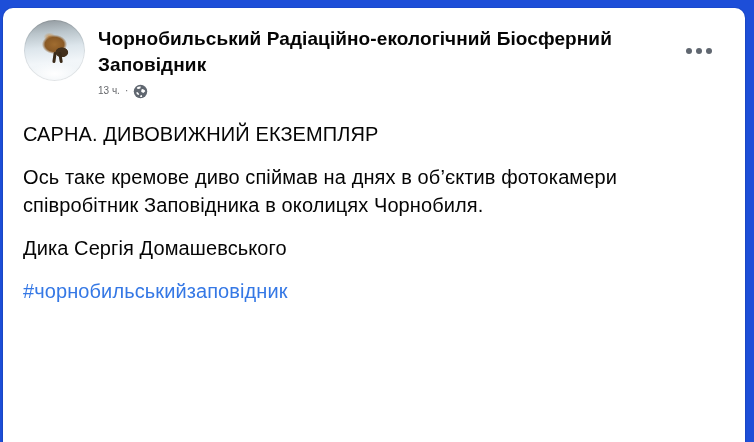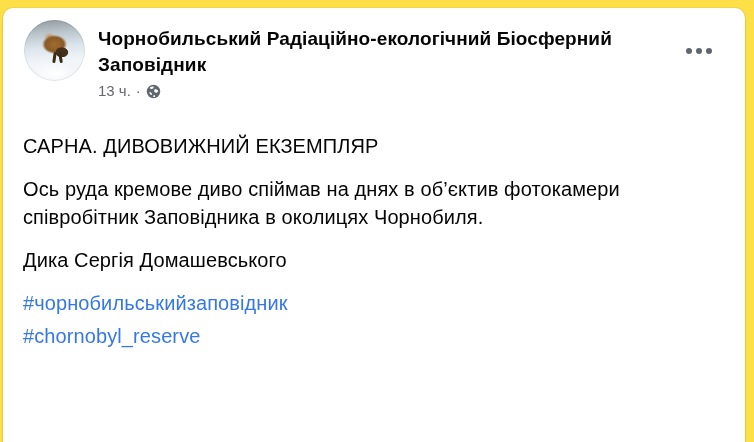--- a/index.html
+++ b/index.html
@@ -1,20 +1,20 @@
 <!DOCTYPE html>
 <html><head>
 <meta charset="utf-8">
 <style>
   * { margin:0; padding:0; box-sizing:border-box; }
   html,body { background:#f0f2f5; }
   body { font-family:"Liberation Sans", sans-serif; }
   .page {
     position:relative; width:754px; height:442px;
-    background:#fde047; overflow:hidden;
+    background:#1d4ed8; overflow:hidden;
   }
   .card {
     position:absolute; left:3px; top:8px; width:742px; height:450px;
     background:#ffffff; border-radius:10px 10px 0 0;
     box-shadow:0 1px 2px rgba(0,0,0,.18), 0 0 0 1px rgba(0,0,0,.04);
   }
   .post-header { position:relative; display:flex; align-items:flex-start; padding:12px 16px 0 21px; }
   .avatar {
     flex:none; width:61px; height:61px; border-radius:50%; overflow:hidden; cursor:pointer;
     position:relative;
@@ -29,28 +29,28 @@
   .avatar::before, .avatar::after {
     content:""; position:absolute; width:3px; height:11px; background:#3a2a18; border-radius:2px;
   }
   .avatar::before { left:47%; top:53%; transform:rotate(8deg); }
   .avatar::after  { left:58%; top:52%; transform:rotate(-10deg); }
   .header-text { margin-left:13px; padding-top:6px; min-width:0; }
   .page-name {
     font-size:19px; line-height:26px; font-weight:700; color:#050505;
     white-space:pre-line; cursor:pointer; letter-spacing:.1px;
   }
-  .post-meta { display:flex; align-items:center; gap:5px; margin-top:3px; font-size:15px; line-height:20px; color:#65676b; }
+  .post-meta { display:flex; align-items:center; gap:5px; margin-top:3px; font-size:10px; line-height:20px; color:#65676b; }
   .timestamp { cursor:pointer; }
   .globe-icon { display:inline-flex; }
   .globe-icon svg { display:block; width:15px; height:15px; }
   .more-button { position:absolute; top:34px; right:27px; display:flex; gap:4px; padding:6px; border-radius:50%; cursor:pointer; }
   .more-dot { width:6px; height:6px; border-radius:50%; background:#606770; }
   .post-body { padding:19px 20px 0 20px; font-size:20px; line-height:28px; color:#050505; letter-spacing:.1px; }
-  .post-body p { white-space:pre-line; margin:12px 0 15px; }
+  .post-body p { white-space:pre-line; margin:0 0 15px; }
   .hashtags { padding-top:0; }
   .hashtag {
     display:block; width:max-content; color:#3578e5; text-decoration:none;
     font-size:20px; line-height:28px; margin-bottom:5px; cursor:pointer;
   }
 </style>
 </head>
 <body>
 
 <div class="page">
@@ -79,24 +79,23 @@
 
       <div class="more-button">
         <span class="more-dot"></span>
         <span class="more-dot"></span>
         <span class="more-dot"></span>
       </div>
     </div>
 
     <div class="post-body">
       <p>САРНА. ДИВОВИЖНИЙ ЕКЗЕМПЛЯР</p>
-      <p>Ось руда кремове диво спіймав на днях в об’єктив фотокамери
+      <p>Ось таке кремове диво спіймав на днях в об’єктив фотокамери
 співробітник Заповідника в околицях Чорнобиля.</p>
       <p>Дика Сергія Домашевського</p>
 
       <div class="hashtags">
         <a class="hashtag">#чорнобильськийзаповідник</a>
-        <a class="hashtag">#chornobyl_reserve</a>
       </div>
     </div>
 
   </div>
 </div>
 
 </body></html>

